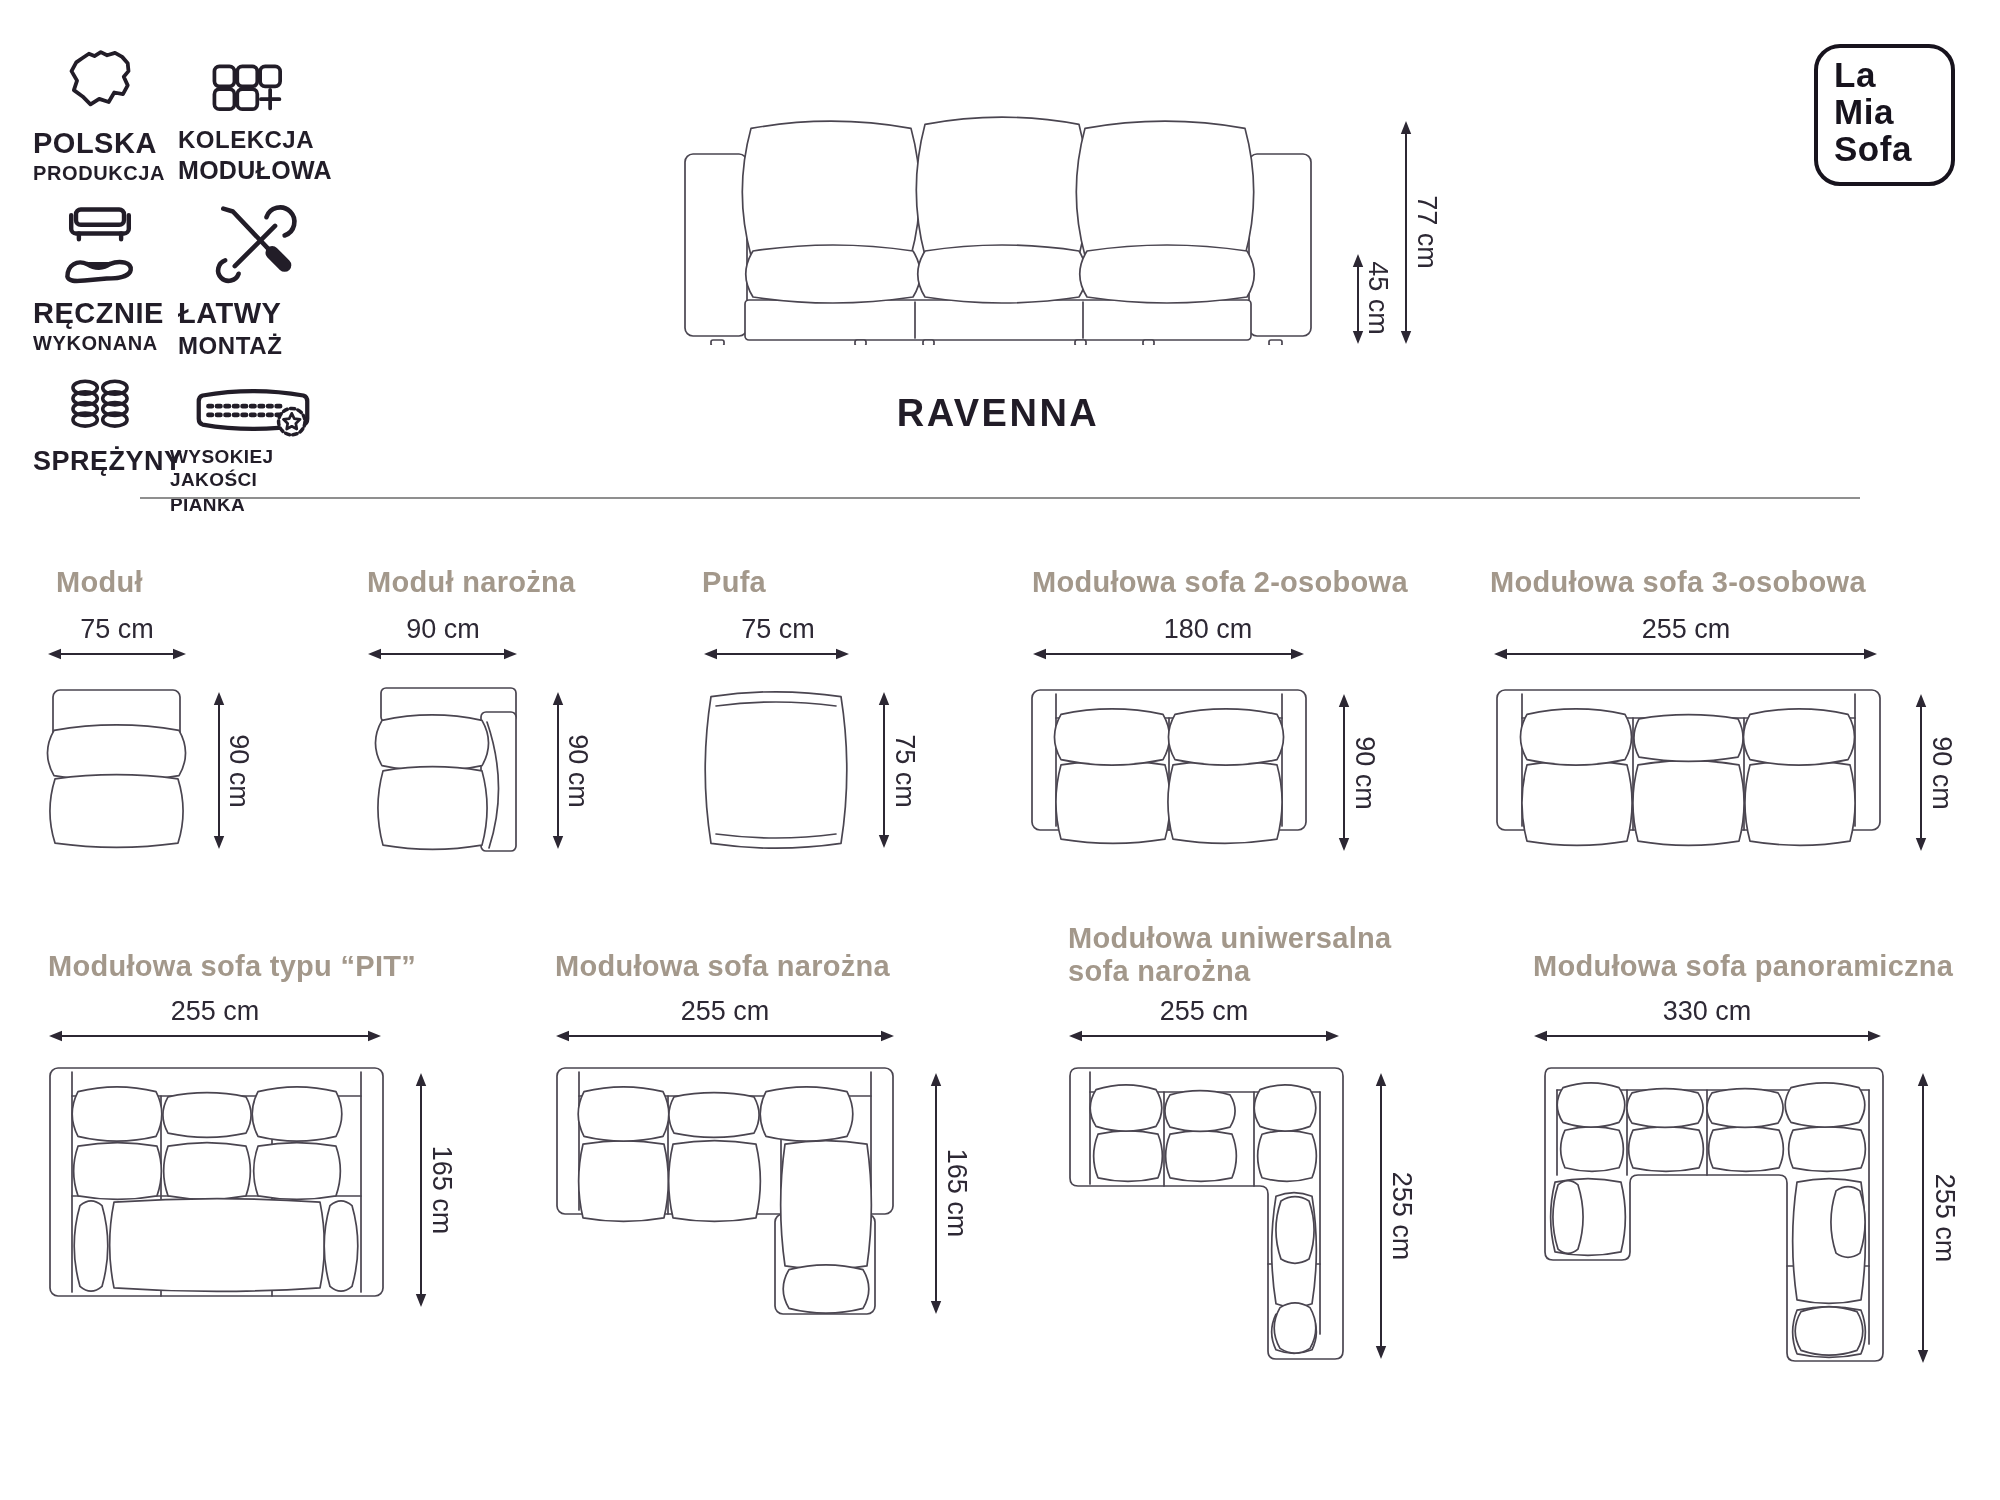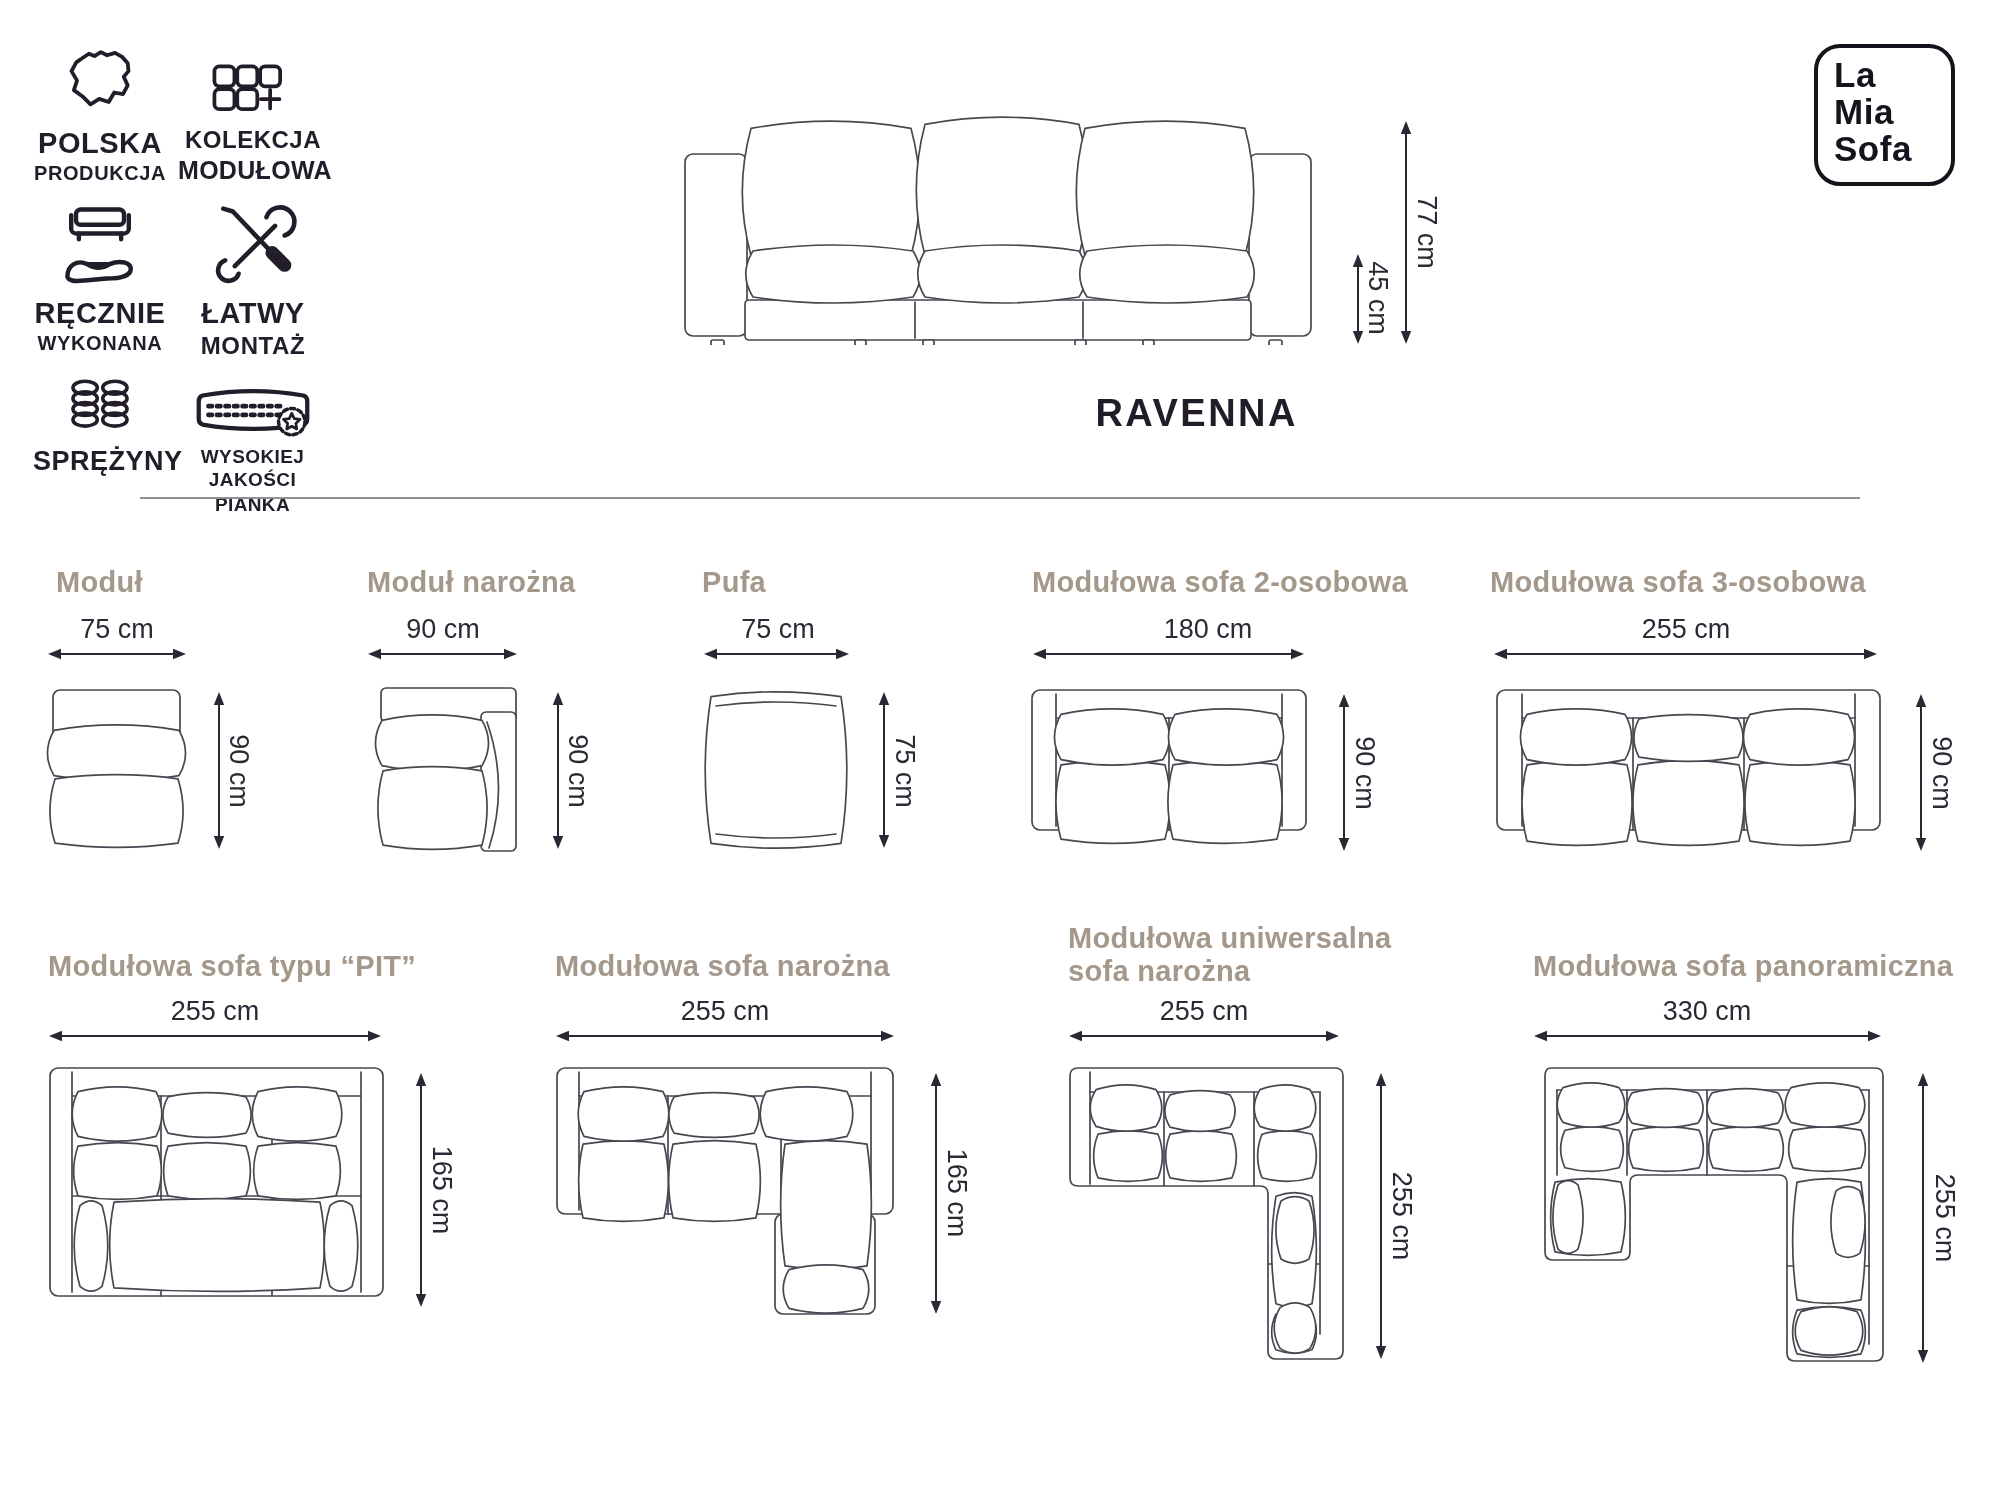--- a/index.html
+++ b/index.html
@@ -1,34 +1,34 @@
 <!DOCTYPE html>
 <html><head>
 <meta charset="utf-8">
 <style>
   html,body{margin:0;padding:0;background:#fff;}
   #page{position:relative;width:2000px;height:1500px;background:#ffffff;
         font-family:"Liberation Sans",sans-serif;color:#26212d;overflow:hidden;}
   
-  .feat{position:absolute;text-align:center;color:#221d28;}
+  .feat{position:absolute;color:#221d28;}
   .icon-row{display:flex;justify-content:center;align-items:flex-end;}
   .ico{stroke:#221d28;fill:none;stroke-width:2.4;stroke-linejoin:round;stroke-linecap:round;}
   .cap{margin-top:4px;}
   .cl1{display:block;font-size:29px;font-weight:800;letter-spacing:.5px;line-height:1.18;}
   .cl2{display:block;font-size:20px;font-weight:600;letter-spacing:.6px;line-height:1.3;}
   .feat--kolekcja .cl1{font-size:24px;font-weight:700;}
   .feat--kolekcja .cl2{font-size:25px;font-weight:800;letter-spacing:.3px;}
   .feat--montaz .cl2{font-size:24px;font-weight:700;}
   .feat--pianka .cl1,.feat--pianka .cl2{font-size:19px;font-weight:700;letter-spacing:.4px;}
   
   .logo{position:absolute;left:1814px;top:44px;width:141px;height:142px;box-sizing:border-box;
         border:4px solid #17131d;border-radius:26px;padding:8px 4px 0 16px;color:#17131d;}
   .logo span{display:block;font-size:35px;font-weight:800;line-height:37px;letter-spacing:.5px;}
   
-  .ravenna{position:absolute;left:698px;top:392px;width:600px;text-align:right;
+  .ravenna{position:absolute;left:698px;top:392px;width:600px;text-align:center;
            font-size:38px;font-weight:800;letter-spacing:2.5px;color:#211c27;}
   .divider{position:absolute;left:140px;top:497px;width:1720px;height:2px;background:#8f8f8f;}
   
   .diag{position:absolute;left:0;top:0;}
   .d-title{position:absolute;font-size:29px;font-weight:700;color:#a3988b;letter-spacing:.3px;
            line-height:33px;white-space:nowrap;}
   .d-title span{display:block;}
   .hlabel{position:absolute;transform:translateX(-50%);font-size:27px;font-weight:500;
           color:#2d2834;white-space:nowrap;}
   .vlabel{position:absolute;transform:translate(-50%,-50%) rotate(90deg);font-size:27px;

